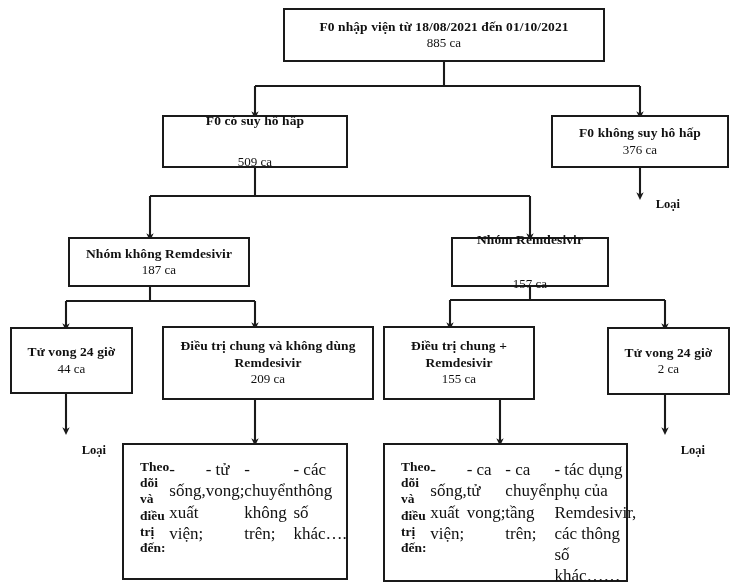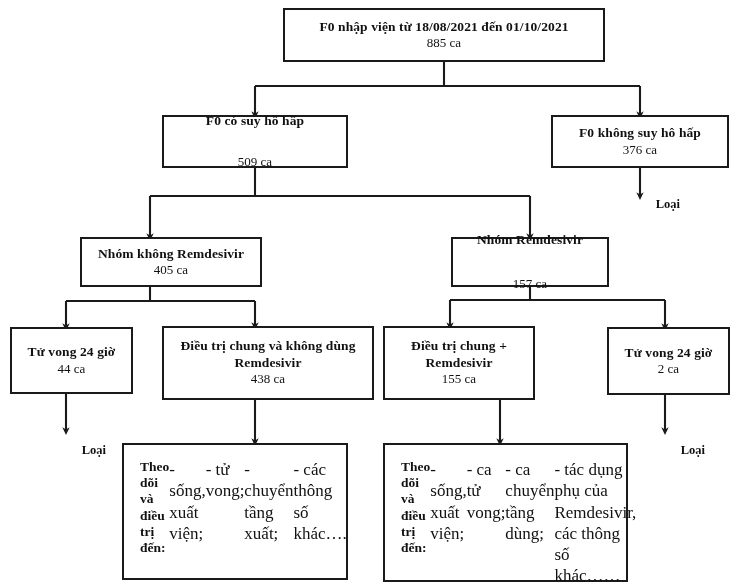--- a/index.html
+++ b/index.html
@@ -133,63 +133,63 @@
     <div class="count">509 ca</div>
   </div>
 
   <div class="node" style="left:551px;top:115px;width:178px;height:53px;">
     <div class="title">F0 không suy hô hấp</div>
     <div class="count">376 ca</div>
   </div>
 
   <div class="terminal" style="left:600px;top:197px;width:80px;">Loại</div>
 
-  <div class="node" style="left:80px;top:237px;width:182px;height:50px;justify-content:center;">
+  <div class="node" style="left:68px;top:237px;width:182px;height:50px;justify-content:center;">
     <div class="title">Nhóm không Remdesivir</div>
-    <div class="count">405 ca</div>
+    <div class="count">187 ca</div>
   </div>
 
   <div class="node" style="left:451px;top:237px;width:158px;height:50px;gap:28px;">
     <div class="title">Nhóm Remdesivir</div>
     <div class="count">157 ca</div>
   </div>
 
   <div class="node" style="left:10px;top:327px;width:123px;height:67px;">
     <div class="title">Tử vong 24 giờ</div>
     <div class="count">44 ca</div>
   </div>
 
   <div class="node" style="left:162px;top:326px;width:212px;height:74px;">
     <div class="title">Điều trị chung và không dùng Remdesivir</div>
-    <div class="count">438 ca</div>
+    <div class="count">209 ca</div>
   </div>
 
   <div class="node" style="left:383px;top:326px;width:152px;height:74px;">
     <div class="title">Điều trị chung + Remdesivir</div>
     <div class="count">155 ca</div>
   </div>
 
   <div class="node" style="left:607px;top:327px;width:123px;height:68px;">
     <div class="title">Tử vong 24 giờ</div>
     <div class="count">2 ca</div>
   </div>
 
   <div class="terminal" style="left:26px;top:443px;width:80px;">Loại</div>
 
   <div class="terminal" style="left:625px;top:443px;width:80px;">Loại</div>
 
   <div class="detail" style="left:122px;top:443px;width:226px;height:137px;">
     <div class="title">Theo dõi và điều trị đến:</div>
     <div class="li">- sống, xuất viện;</div>
     <div class="li">- tử vong;</div>
-    <div class="li">- chuyển tầng xuất;</div>
+    <div class="li">- chuyển không trên;</div>
     <div class="li">- các thông số khác….</div>
   </div>
 
   <div class="detail" style="left:383px;top:443px;width:245px;height:139px;">
     <div class="title">Theo dõi và điều trị đến:</div>
     <div class="li">- sống, xuất viện;</div>
     <div class="li">- ca tử vong;</div>
-    <div class="li">- ca chuyển tầng dùng;</div>
+    <div class="li">- ca chuyển tầng trên;</div>
     <div class="li">- tác dụng phụ của Remdesivir, các thông số khác……</div>
   </div>
 
 </div>
 
 </body></html>

